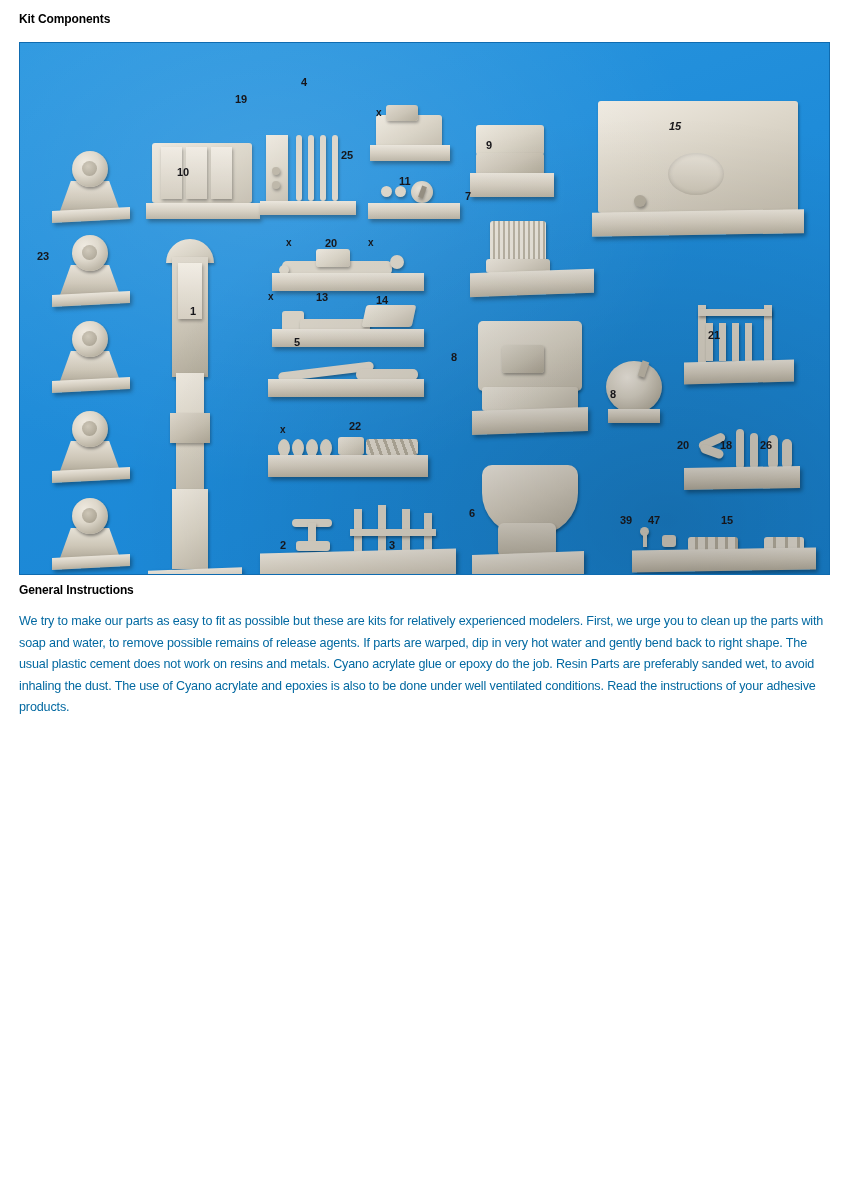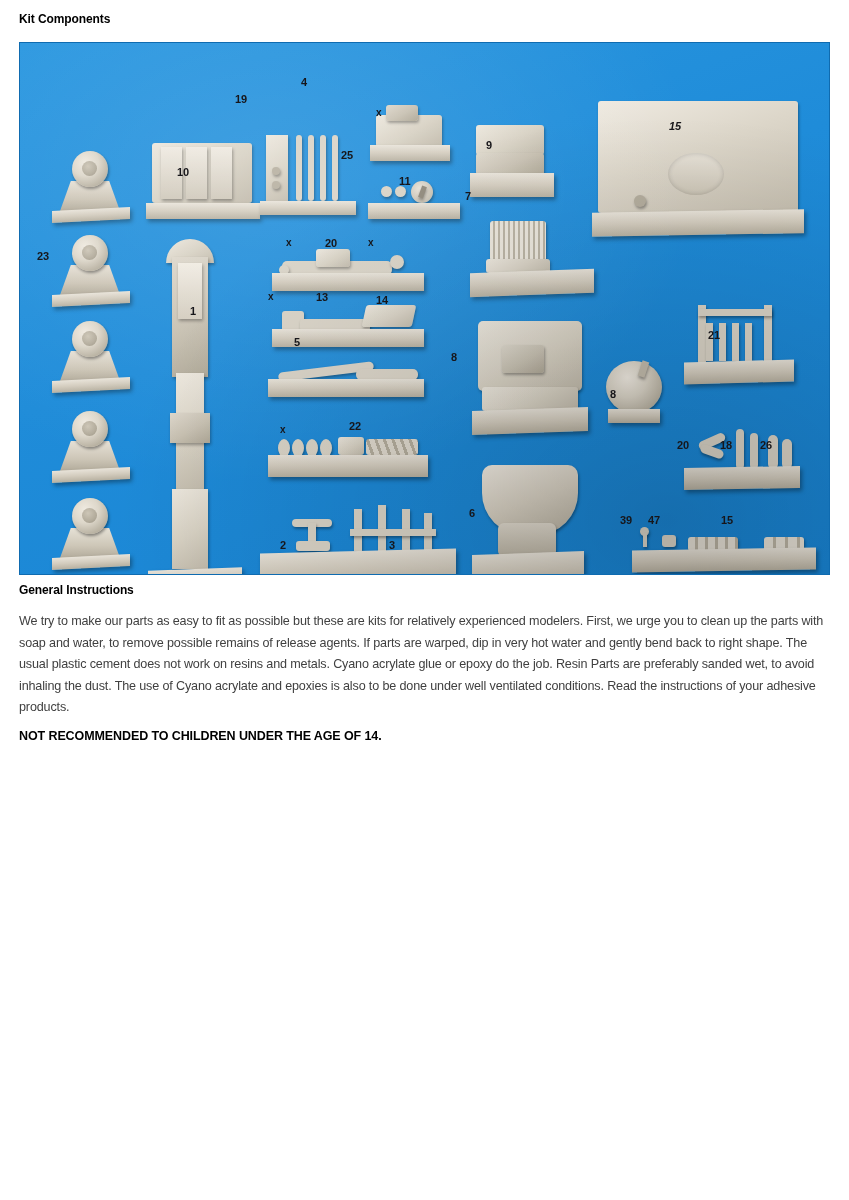--- a/index.html
+++ b/index.html
@@ -81,21 +81,21 @@
   }
   .lbl.x { font-size: 10px; font-weight: bold; }
 
   .body-text {
     position: absolute;
     left: 19px;
     top: 611px;
     width: 812px;
     font-size: 12.6px;
     line-height: 21.5px;
-    color: #404040;
+    color: #0369a1;
     letter-spacing: -0.15px;
   }
   .warning {
     position: absolute;
     left: 19px;
     top: 729px;
     width: 812px;
     font-size: 12.5px;
     font-weight: bold;
     letter-spacing: -0.1px;
@@ -313,15 +313,14 @@
     <div class="lbl x" style="left:348px; top:195px;">x</div>
     <div class="lbl x" style="left:248px; top:249px;">x</div>
     <div class="lbl x" style="left:260px; top:382px;">x</div>
 
   </div>
 
   <div class="heading" id="general-instructions-heading">General Instructions</div>
 
   <div class="body-text">We try to make our parts as easy to fit as possible but these are kits for relatively experienced modelers. First, we urge you to clean up the parts with soap and water, to remove possible remains of release agents. If parts are warped, dip in very hot water and gently bend back to right shape. The usual plastic cement does not work on resins and metals. Cyano acrylate glue or epoxy do the job. Resin Parts are preferably sanded wet, to avoid inhaling the dust. The use of Cyano acrylate and epoxies is also to be done under well ventilated conditions. Read the instructions of your adhesive products.</div>
 
-  <div class="warning">NOT RECOMMENDED TO CHILDREN UNDER THE AGE OF 14.</div>
 
 </div>
 
 </body></html>

